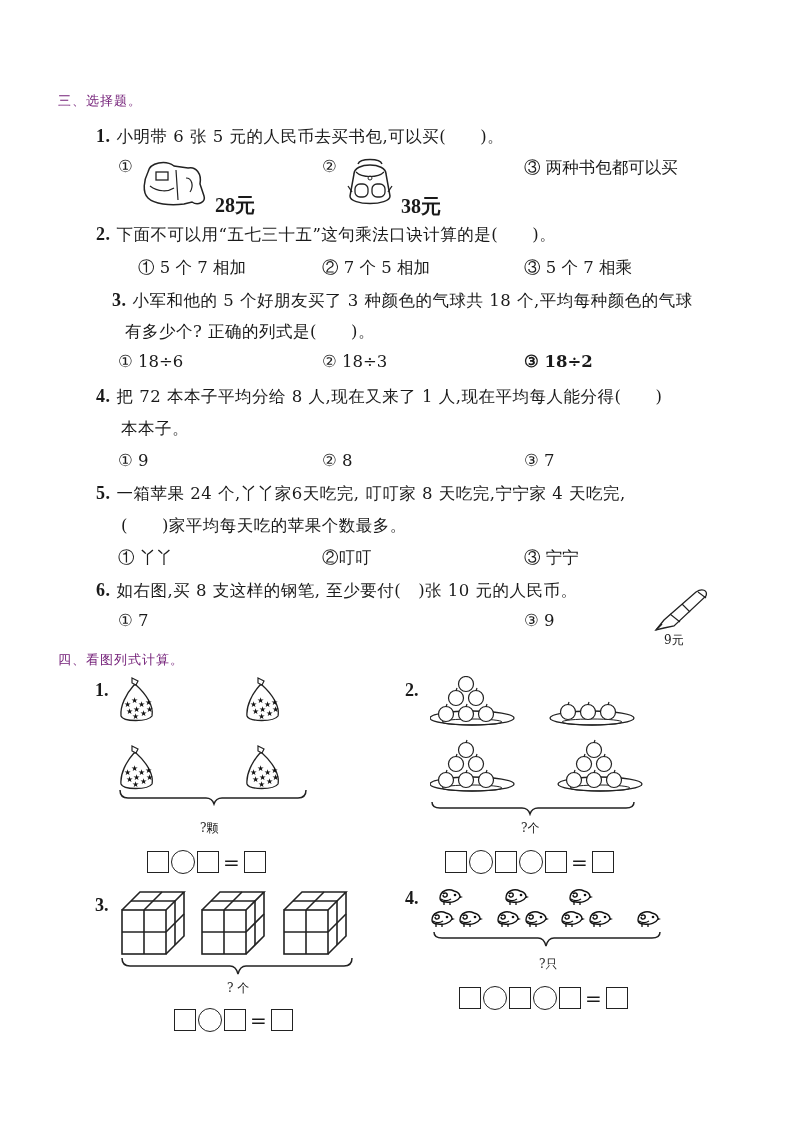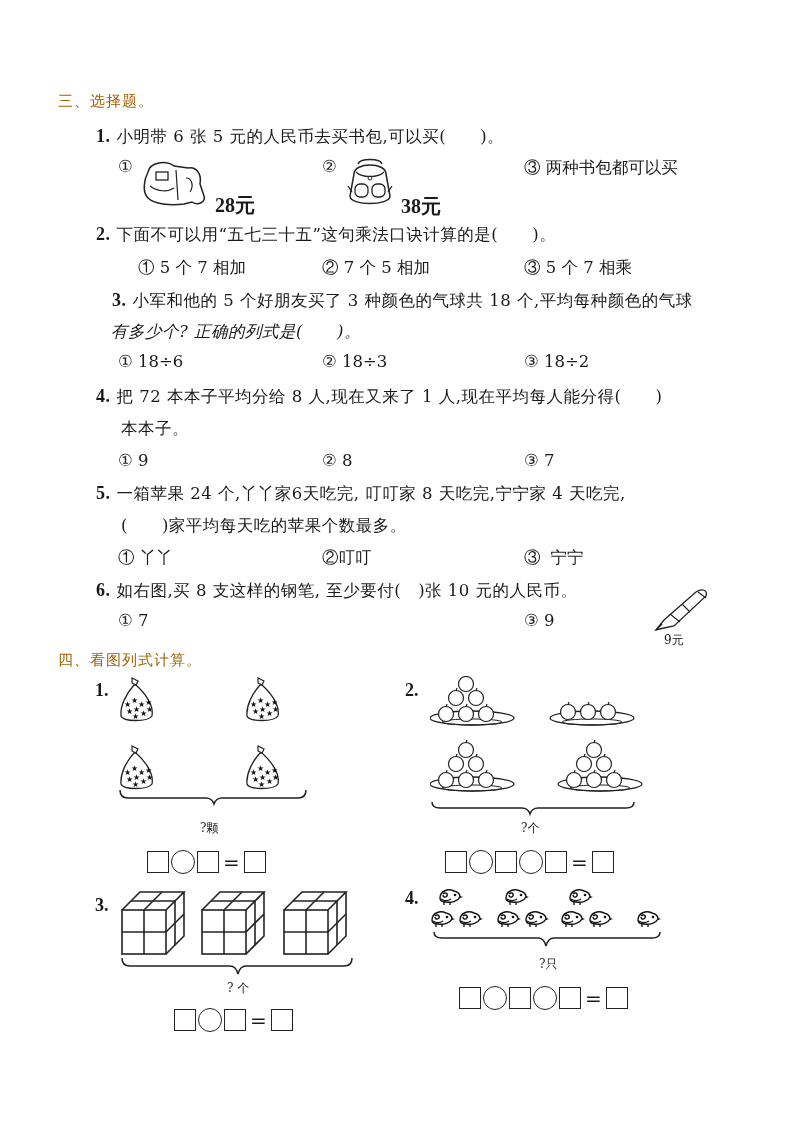--- a/index.html
+++ b/index.html
@@ -1,19 +1,19 @@
 <!DOCTYPE html>
 <html><head>
 <meta charset="utf-8">
 <style>
   html, body { margin:0; padding:0; background:#ffffff; }
   body { width:793px; height:1122px; position:relative; overflow:hidden;
          font-family:"DejaVu Serif","Liberation Serif",serif; color:#1a1a1a; }
   .abs { position:absolute; }
-  .section-title { font-family:Liberation Serif, serif; font-size:15px; color:#a16207; letter-spacing:1px; }
+  .section-title { font-family:Liberation Serif, serif; font-size:13px; color:#701a75; letter-spacing:1px; }
   .qline { font-size:16.5px; white-space:nowrap; letter-spacing:0.5px; }
   .qnum { font-weight:bold; font-family:"Liberation Serif",serif; font-size:18px; margin-right:6px; }
   .opt { font-size:16.5px; white-space:nowrap; }
   .price { font-size:20px; font-weight:bold; font-family:"Liberation Serif",serif; }
   .pnum { font-weight:bold; font-family:"Liberation Serif",serif; font-size:18px; }
   .label-small { font-size:12px; }
   .eqrow { display:flex; align-items:center; gap:2px; }
   .sq { width:22px; height:22px; border:1.5px solid #222; box-sizing:border-box; }
   .ci { width:24px; height:24px; border:1.5px solid #222; border-radius:50%; box-sizing:border-box; }
   .eqsign { font-size:20px; line-height:20px; margin:0 2px; font-family:"DejaVu Sans",sans-serif; }
@@ -99,40 +99,40 @@
 <div class="abs qline" style="left:96px;top:224px;">
   <span class="qnum">2.</span><span>下面不可以用“五七三十五”这句乘法口诀计算的是(　　)。</span>
 </div>
 <div class="abs opt" style="left:118px;top:257px;margin-left:20px;"><span>①</span> <span>5 个 7 相加</span></div>
 <div class="abs opt" style="left:322px;top:257px;"><span>②</span> <span>7 个 5 相加</span></div>
 <div class="abs opt" style="left:524px;top:257px;"><span>③</span> <span>5 个 7 相乘</span></div>
 
 <div class="abs qline" style="left:112px;top:290px;text-align:right;">
   <span class="qnum">3.</span><span>小军和他的 5 个好朋友买了 3 种颜色的气球共 18 个,平均每种颜色的气球</span>
 </div>
-<div class="abs qline" style="left:111px;top:321px;font-style:italic;">有多少个? 正确的列式是(　　)。</div>
+<div class="abs qline" style="left:125px;top:321px;">有多少个? 正确的列式是(　　)。</div>
 <div class="abs opt" style="left:118px;top:352px;"><span>①</span> <span>18÷6</span></div>
 <div class="abs opt" style="left:322px;top:352px;"><span>②</span> <span>18÷3</span></div>
-<div class="abs opt" style="left:524px;top:352px;"><span>③</span> <span>18÷2</span></div>
+<div class="abs opt" style="left:524px;top:352px;font-weight:bold;"><span>③</span> <span>18÷2</span></div>
 
 <div class="abs qline" style="left:96px;top:386px;">
   <span class="qnum">4.</span><span>把 72 本本子平均分给 8 人,现在又来了 1 人,现在平均每人能分得(　　)</span>
 </div>
 <div class="abs qline" style="left:121px;top:418px;">本本子。</div>
 <div class="abs opt" style="left:118px;top:451px;"><span>①</span> <span>9</span></div>
 <div class="abs opt" style="left:322px;top:451px;"><span>②</span> <span>8</span></div>
 <div class="abs opt" style="left:524px;top:451px;"><span>③</span> <span>7</span></div>
 
 <div class="abs qline" style="left:96px;top:483px;">
   <span class="qnum">5.</span><span>一箱苹果 24 个,丫丫家6天吃完, 叮叮家 8 天吃完,宁宁家 4 天吃完,</span>
 </div>
 <div class="abs qline" style="left:121px;top:515px;">(　　)家平均每天吃的苹果个数最多。</div>
 <div class="abs opt" style="left:118px;top:547px;"><span>①</span> <span>丫丫</span></div>
 <div class="abs opt" style="left:322px;top:547px;"><span>②</span><span>叮叮</span></div>
-<div class="abs opt" style="left:524px;top:547px;font-family:Liberation Mono, monospace;"><span>③</span> <span>宁宁</span></div>
+<div class="abs opt" style="left:524px;top:547px;"><span>③</span> <span>宁宁</span></div>
 
 <div class="abs qline" style="left:96px;top:580px;">
   <span class="qnum">6.</span><span>如右图,买 8 支这样的钢笔, 至少要付(　)张 10 元的人民币。</span>
 </div>
 <div class="abs opt" style="left:118px;top:611px;"><span>①</span> <span>7</span></div>
 <div class="abs opt" style="left:524px;top:611px;"><span>③</span> <span>9</span></div>
 <svg class="abs" style="left:652px;top:586px;" width="60" height="48">
   <path d="M4 44 L12 34 L44 6 C 50 2, 56 4, 54 10 L 22 40 L 12 42 z" fill="#fff" stroke="#222" stroke-width="1.3"></path>
   <path d="M18 28 L28 36 M30 18 L38 26 M46 6 L54 12" stroke="#222" stroke-width="1.1"></path>
   <path d="M4 44 L10 38" stroke="#222" stroke-width="1.5"></path>

